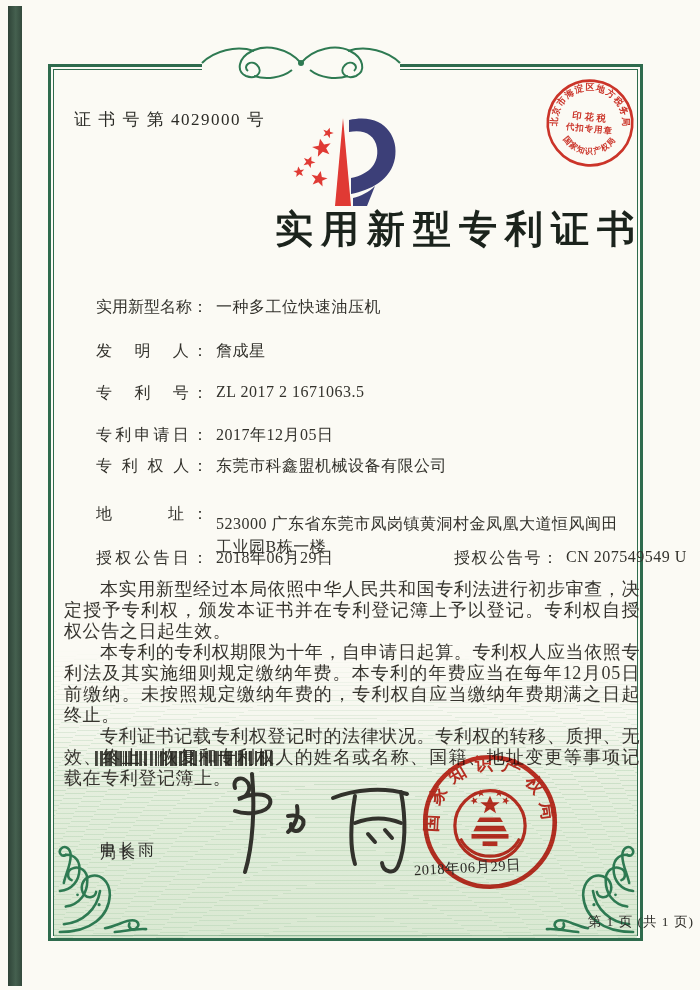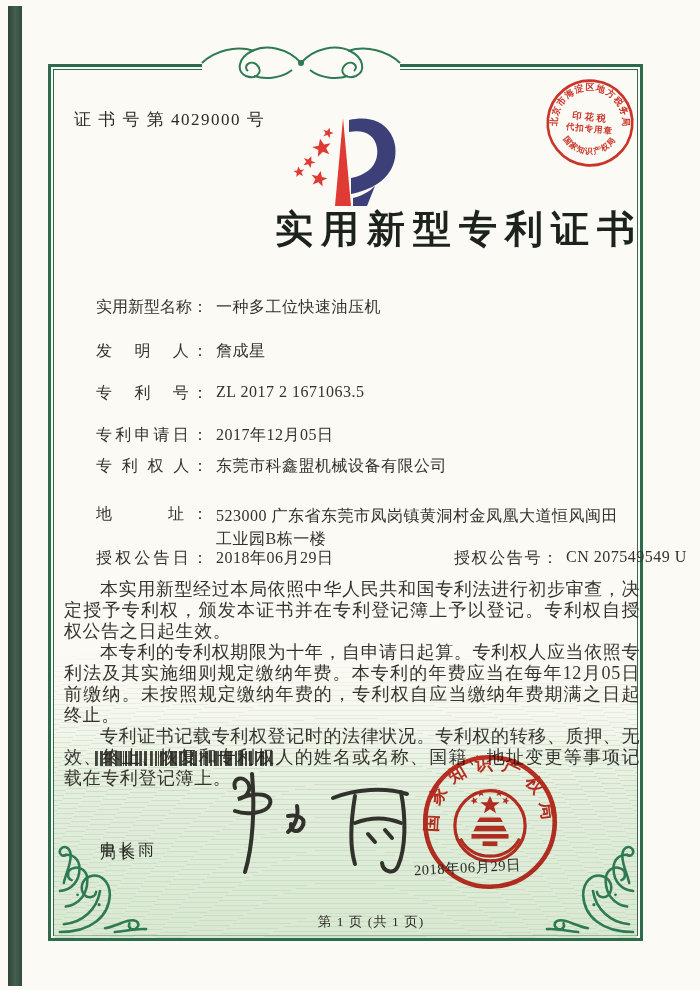--- a/index.html
+++ b/index.html
@@ -25,37 +25,37 @@
       repeating-radial-gradient(1400px 420px at 50% 1600px, rgba(104,166,114,.33) 0 1.1px, rgba(255,255,255,0) 1.1px 5.5px);
     -webkit-mask-image:linear-gradient(180deg,transparent 0,#000 130px);
     mask-image:linear-gradient(180deg,transparent 0,#000 130px);}
   .cert-no{left:74px;top:108px;font-size:17px;letter-spacing:1.5px;color:#2b2b26;}
   .title{left:48px;top:204px;width:595px;text-align:right;font-size:38px;
     font-weight:600;letter-spacing:8px;color:#1b231c;}
   
   .frow{left:96px;font-size:16px;color:#33322c;white-space:nowrap;}
   .flabel{display:inline-block;width:112px;text-align:justify;text-align-last:justify;
     vertical-align:top;}
-  .fvalue{margin-left:8px;letter-spacing:.5px;}
+  .fvalue{margin-left:8px;letter-spacing:.5px;margin-top:8px;}
   .fvalue.wrap{display:inline-block;white-space:normal;width:404px;line-height:23px;vertical-align:top;}
   .frow-right{left:358px;top:0;}
   
   .body-text{left:64px;top:579px;width:576px;font-size:18px;line-height:21px;
     letter-spacing:.6px;text-align:justify;color:#36342e;}
   .body-text p{margin:0;text-indent:2em;}
   
   .barcode{left:95px;top:751px;width:178px;height:15px;
     background:
       repeating-linear-gradient(90deg,#26261f 0 2px,transparent 2px 5px),
       repeating-linear-gradient(90deg,#26261f 0 1px,transparent 1px 7px),
       repeating-linear-gradient(90deg,rgba(38,38,31,.85) 0 3px,transparent 3px 11px);
     opacity:.85;}
   .director{left:100px;font-family:"Liberation Sans","DejaVu Sans",sans-serif;
     font-size:16px;letter-spacing:3px;color:#2c2c28;}
-  .footer{left:48px;top:913px;width:646px;text-align:center;font-size:13.5px;
+  .footer{left:48px;top:913px;width:646px;text-align:right;font-size:13.5px;
     letter-spacing:1px;color:#2f2e29;}
   .stamp{mix-blend-mode:multiply;}
   .seal-date{left:414px;top:857px;width:160px;font-size:14.5px;letter-spacing:.5px;
     color:#2b2a25;transform:rotate(-3deg);white-space:nowrap;}
 </style>
 </head>
 <body>
 
 <svg width="0" height="0" style="position:absolute" aria-hidden="true">
   <defs>

